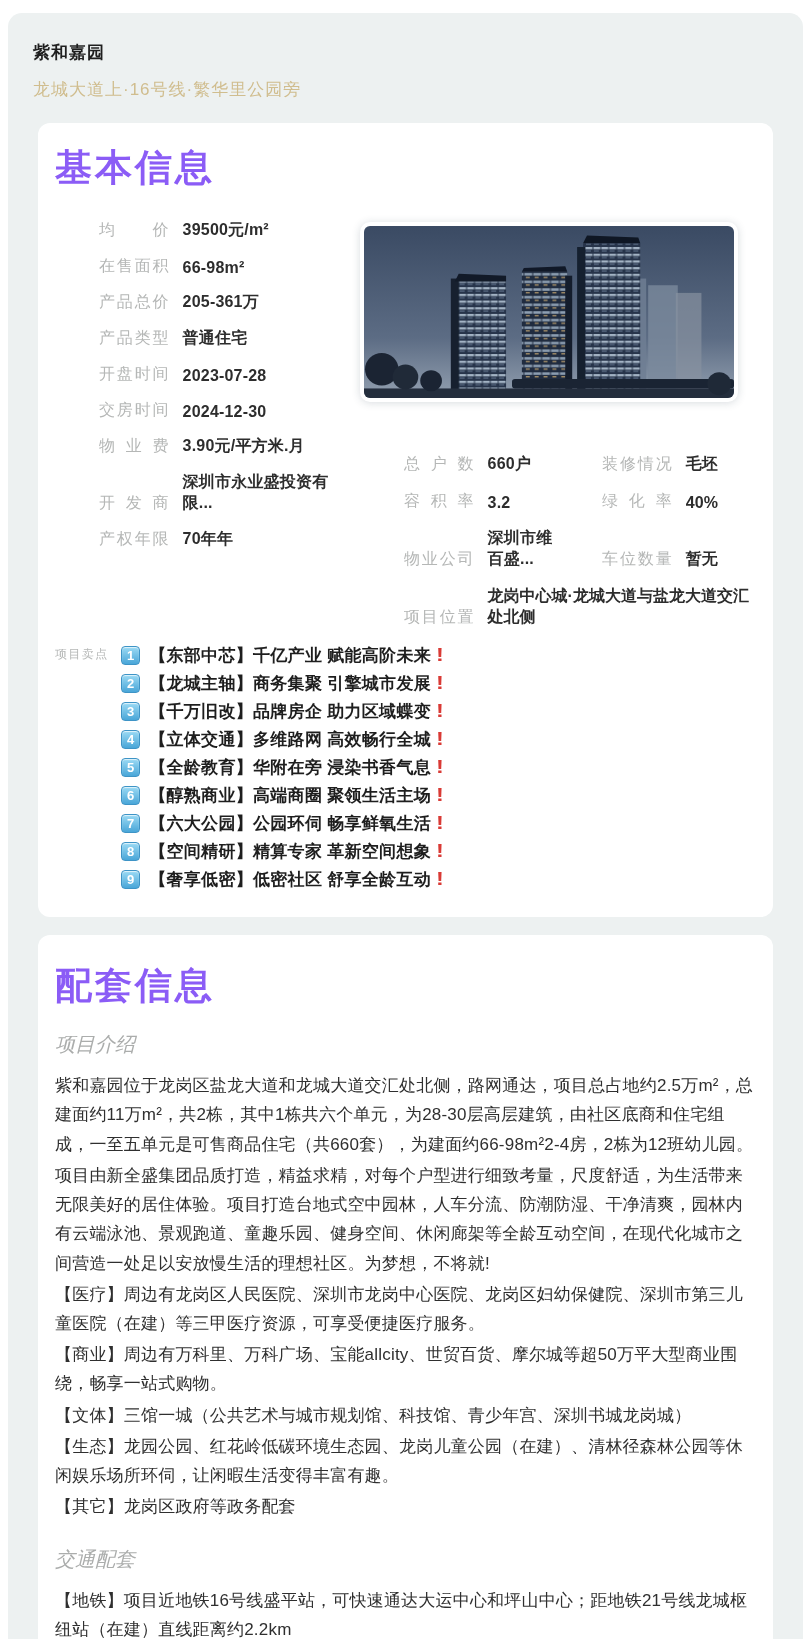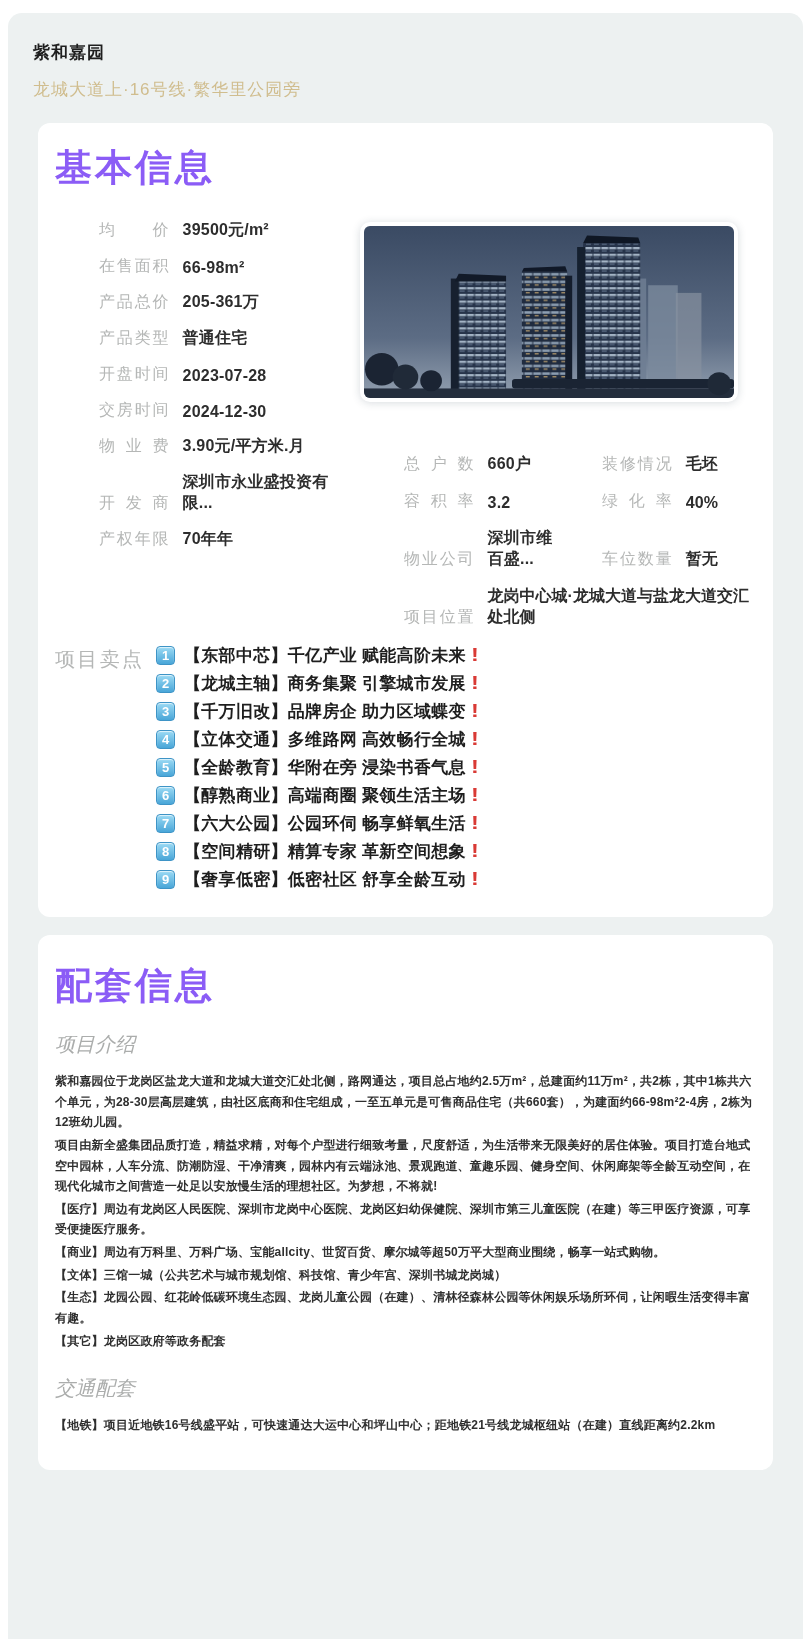--- a/index.html
+++ b/index.html
@@ -39,39 +39,39 @@
   .building-photo svg { display:block; width:100%; height:100%; }
 
   .pair-grid { display:grid; grid-template-columns:1fr 1.02fr; column-gap:4px; row-gap:16px; margin-top:52px; }
   .pair-grid .info-row { margin-bottom:0; }
   .pair-full { grid-column:1 / 3; }
   .pair-full .info-value { letter-spacing:0; }
 
   
   .selling-row { display:flex; margin-top:16px; }
   .selling-label {
-    width:4.35em; margin-right:14px; color:#b5b7b6; font-size:20px; flex-shrink:0;
+    width:4.35em; margin-right:14px; color:#b5b7b6; font-size:12px; flex-shrink:0;
     text-align:justify; text-align-last:justify; padding-top:2px;
   }
   .selling-list { display:flex; flex-direction:column; gap:5px; }
   .sp-item { display:flex; align-items:center; }
   .sp-badge {
     width:19px; height:19px; border-radius:4px; flex-shrink:0;
     background:linear-gradient(180deg,#9bdaf4 0%,#49a6d8 100%);
     border:1px solid #3e94c6; color:#ffffff; font-size:13px; font-weight:700;
     display:flex; align-items:center; justify-content:center;
     box-shadow:inset 0 1px 1px rgba(255,255,255,.7);
   }
   .sp-text { margin-left:9px; font-size:17px; color:#1e1e1e; font-weight:600; letter-spacing:.3px; }
   .sp-mark { margin-left:6px; color:#d93a35; font-weight:900; font-size:18px; transform:scaleX(1.3); }
 
   
   .card2 { margin-top:18px; padding-top:30px; padding-bottom:34px; }
   .sub-label { color:#abadac; font-size:20px; margin-top:24px; margin-bottom:13px;font-style:italic; }
-  .body-p { font-size:12px; color:#2f2f2f; line-height:1.72; font-weight:700; letter-spacing:.2px; }
+  .body-p { font-size:17px; color:#2f2f2f; line-height:1.72; font-weight:400; letter-spacing:.2px; }
   .body-p + .body-p { margin-top:2px; }
 </style>
 </head>
 <body>
 
 <div class="page">
   <div class="container">
 
     <header>
       <h1 class="title">紫和嘉园</h1>

